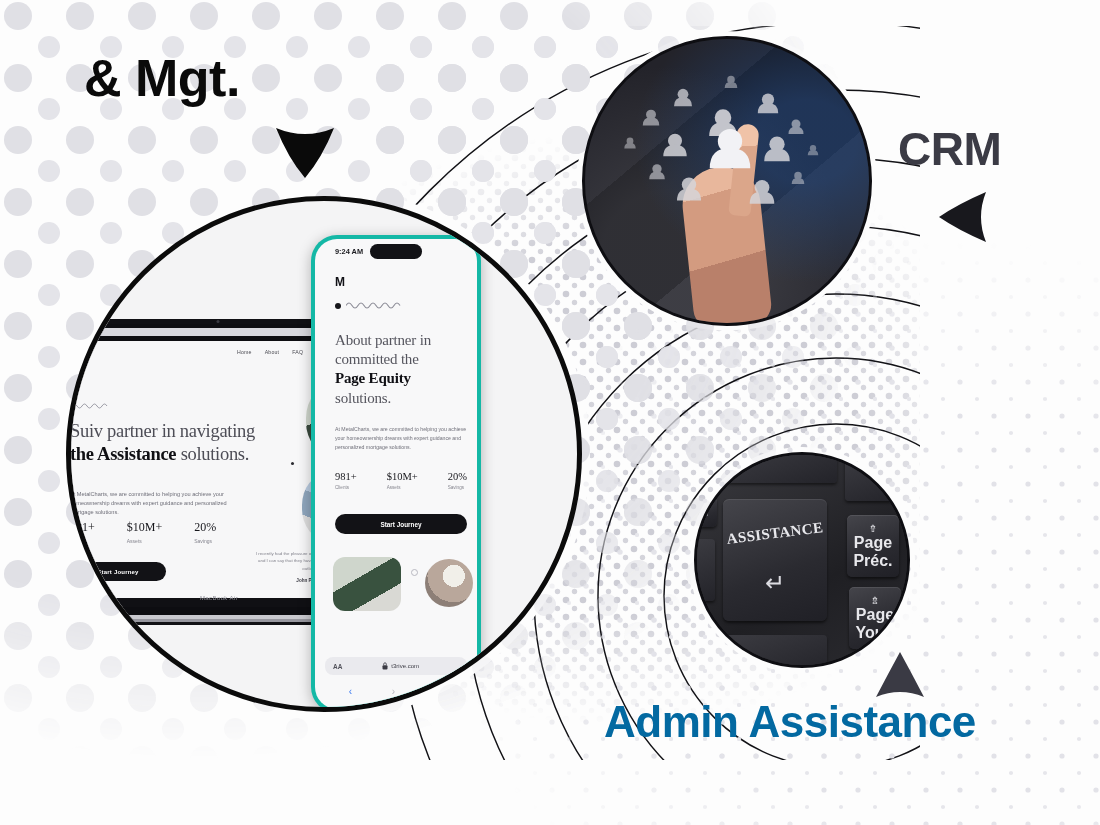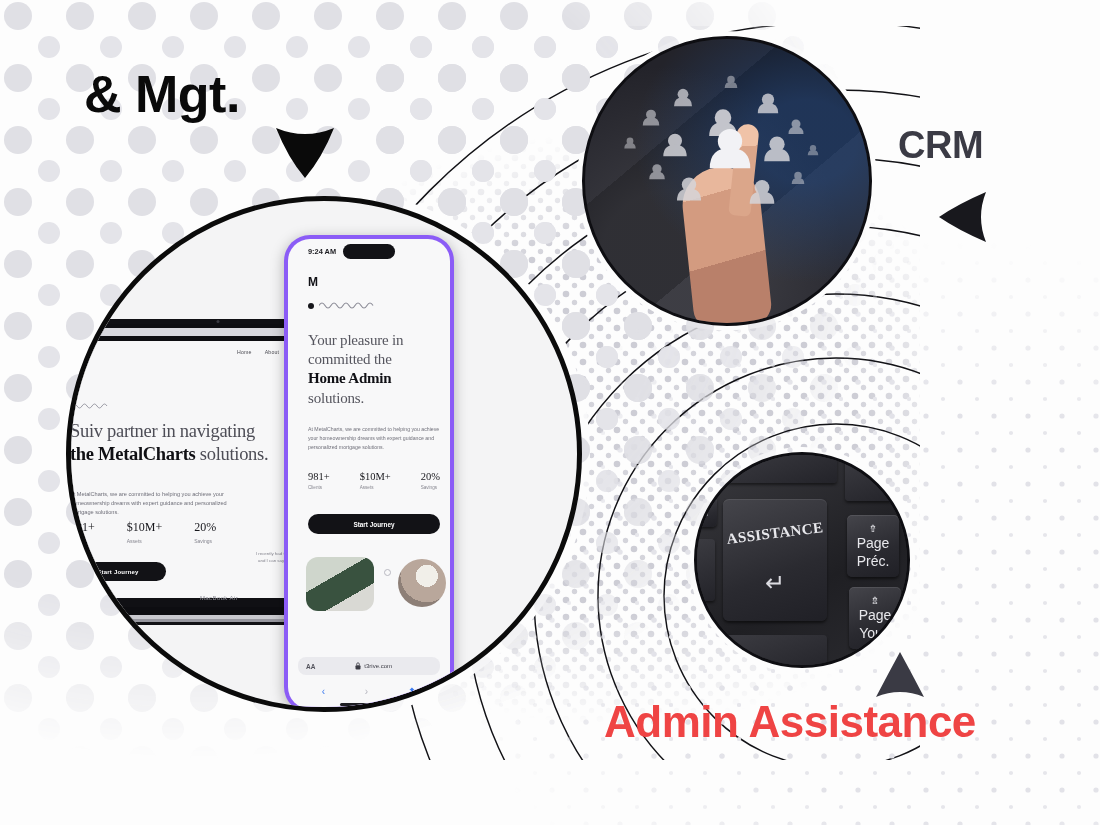--- a/index.html
+++ b/index.html
@@ -21,30 +21,30 @@
     font-weight:800;
     letter-spacing:-0.5px;
     line-height:1.02;
     white-space:nowrap;
   }
   #lbl-web {
     left:84px; top:46px;
     font-size:52px;
     color:#0a0a0a;
   }
-  #lbl-web .l2 { display:block; margin-top:22px; }
+  #lbl-web .l2 { display:block; margin-top:6px; }
   #lbl-crm {
     left:898px; top:126px;
-    font-size:38px;
+    font-size:46px;
     color:#3b3b45;
   }
   #lbl-admin {
     left:604px; top:700px;
     font-size:44px;
-    color:#ef4444;
+    color:#0369a1;
   }
 
   .tri { position:absolute; }
 
   
   .device-circle {
     position:absolute;
     left:66px; top:196px;
     width:516px; height:516px;
     border-radius:50%;
@@ -152,23 +152,23 @@
   }
   .lp-quote {
     position:absolute; right:10px; top:226px; width:116px;
     font-size:4.4px; line-height:1.7; color:#83838d; text-align:center;
   }
   .lp-quote .by { margin-top:5px; font-size:4.6px; color:#3b3b44; font-weight:700; }
 
   
   .phone {
     position:absolute;
-    left:213px; top:34px;
+    left:240px; top:34px;
     width:170px; height:478px;
-    background:#8b5cf6;
+    background:#14b8a6;
     border-radius:26px;
     padding:4px;
     box-shadow:0 3px 14px rgba(0,0,0,.28);
   }
   .phone-screen {
     width:100%; height:100%;
     background:#f8f8f9;
     border-radius:22px;
     overflow:hidden;
     position:relative;
@@ -298,21 +298,21 @@
     position:absolute; left:50%; top:26px; transform:translateX(-50%) rotate(-7deg);
     font-family:"Liberation Serif", serif;
     font-size:15px; font-weight:700; letter-spacing:.4px; white-space:nowrap;
   }
   #key-enter .arr {
     position:absolute; left:50%; bottom:24px; transform:translateX(-50%);
     font-size:24px; color:#dcdce1;
   }
   #key-prev { left:150px; top:60px; width:52px; height:62px; }
   #key-next { left:152px; top:132px; width:52px; height:62px; }
-  .key .ktext { font-size:14px; font-weight:400; line-height:1.02; }
+  .key .ktext { font-size:16px; font-weight:700; line-height:1.02; }
   .key .kar { font-size:10px; display:block; }
   #key-small { left:-6px; top:42px; width:26px; height:30px; }
   #key-small .glyph { font-size:9px; color:#cfcfd6; }
   .key-strip {
     position:absolute; background:linear-gradient(160deg,#3d3d43,#232329);
     border-radius:4px; box-shadow:0 2px 3px rgba(0,0,0,.5);
   }
 
   
 </style>
@@ -521,21 +521,21 @@
             <span>About</span>
             <span>FAQ</span>
             <span>Availability</span>
             <span class="cart"></span>
           </div>
           <svg class="lp-squiggle" width="40" height="8" viewBox="0 0 40 8">
             <path d="M0 4 q2.5-4 5 0 t5 0 t5 0 t5 0 t5 0 t5 0 t5 0" fill="none" stroke="#9a9aa4" stroke-width="1"></path>
           </svg>
           <div class="lp-head">
             <span>Suiv partner in navigating</span>
-            <b>the MetalCharts</b>
+            <b>the Assistance</b>
             <span>solutions.</span>
           </div>
           <div class="lp-body">At MetalCharts, we are committed to helping you achieve your homeownership dreams with expert guidance and personalized mortgage solutions.</div>
           <div class="lp-stats">
             <div>
               <div class="v">981+</div>
               <div class="k">Clients</div>
             </div>
             <div>
               <div class="v">$10M+</div>
@@ -567,23 +567,23 @@
         <div class="ph-notch"></div>
         <div class="ph-time">9:24 AM</div>
         <div class="ph-logo">M</div>
         <div class="ph-sq">
           <span class="dot"></span>
           <svg width="58" height="9" viewBox="0 0 58 9">
             <path d="M0 4.5 q3-5 6 0 t6 0 t6 0 t6 0 t6 0 t6 0 t6 0 t6 0 t6 0" fill="none" stroke="#8e8e99" stroke-width="1.2"></path>
           </svg>
         </div>
         <div class="ph-head">
-          <span>Your pleasure in</span><br>
+          <span>About partner in</span><br>
           <span>committed the</span><br>
-          <b>Home Admin</b><br>
+          <b>Page Equity</b><br>
           <span>solutions.</span>
         </div>
         <div class="ph-body">At MetalCharts, we are committed to helping you achieve your homeownership dreams with expert guidance and personalized mortgage solutions.</div>
         <div class="ph-stats">
           <div>
             <div class="v">981+</div>
             <div class="k">Clients</div>
           </div>
           <div>
             <div class="v">$10M+</div>

